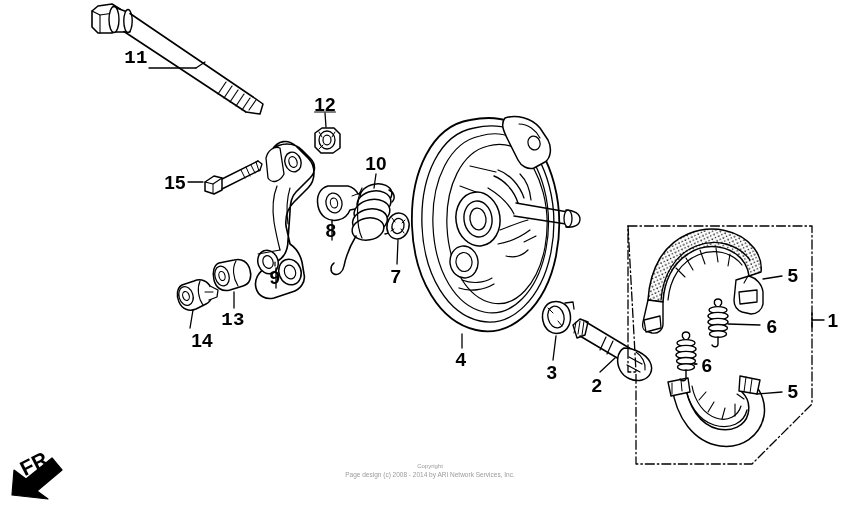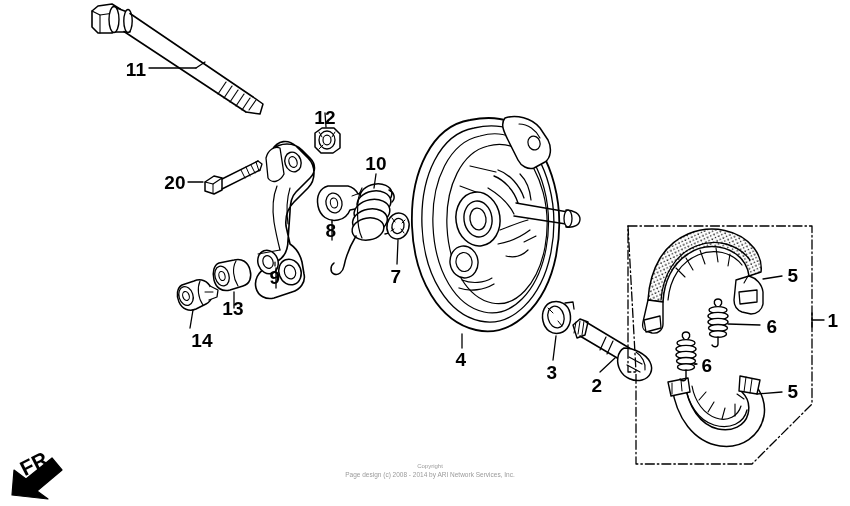--- a/index.html
+++ b/index.html
@@ -392,25 +392,25 @@
   <div class="callout" style="left:552px; top:372px;">3</div>
   <div class="callout" style="left:461px; top:359px;">4</div>
   <div class="callout" style="left:793px; top:275px;">5</div>
   <div class="callout" style="left:772px; top:326px;">6</div>
   <div class="callout" style="left:707px; top:365px;">6</div>
   <div class="callout" style="left:793px; top:391px;">5</div>
   <div class="callout" style="left:396px; top:276px;">7</div>
   <div class="callout" style="left:331px; top:230px;">8</div>
   <div class="callout" style="left:275px; top:277px;">9</div>
   <div class="callout" style="left:376px; top:163px;text-align:center;">10</div>
-  <div class="callout" style="left:136px; top:69px;">11</div>
-  <div class="callout" style="left:325px; top:117px;">12</div>
-  <div class="callout" style="left:233px; top:308px;">13</div>
+  <div class="callout" style="left:136px; top:58px;font-family:Liberation Mono, monospace;">11</div>
+  <div class="callout" style="left:325px; top:104px;text-decoration:underline;">12</div>
+  <div class="callout" style="left:233px; top:320px;font-family:Liberation Mono, monospace;">13</div>
   <div class="callout" style="left:202px; top:340px;">14</div>
-  <div class="callout" style="left:175px; top:182px;">20</div>
+  <div class="callout" style="left:175px; top:182px;">15</div>
 
   <div class="fr-label" style="left:27px; top:457px;">FR.</div>
 
   <div class="copyright" style="left:430px; top:463px;">
     <span class="c-line1">Copyright</span>
     <span class="c-line2">Page design (c) 2008 - 2014 by ARI Network Services, Inc.</span>
   </div>
 
 </div>
 

